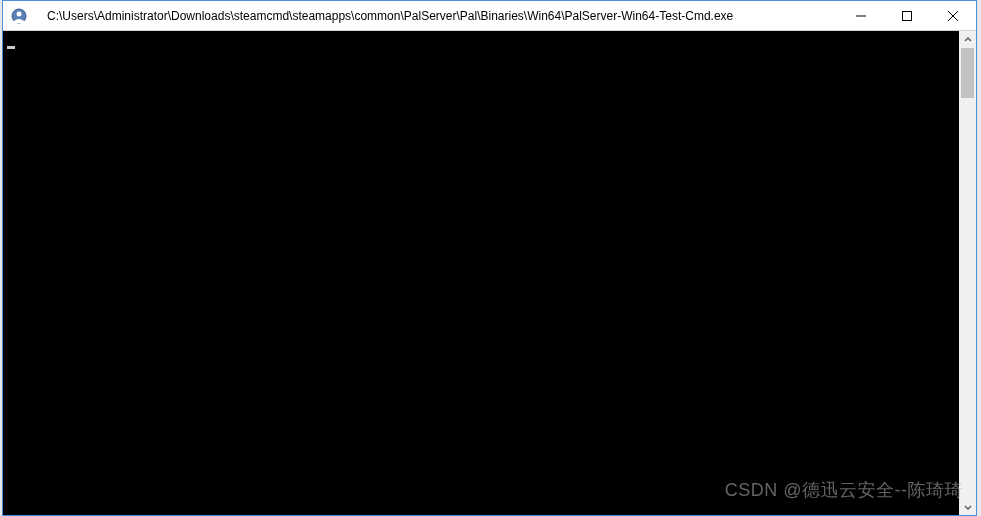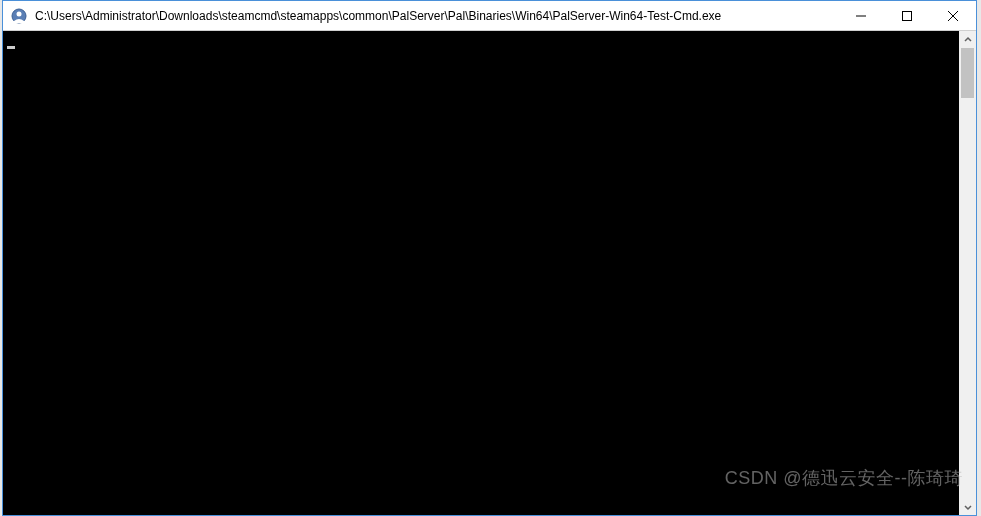--- a/index.html
+++ b/index.html
@@ -41,20 +41,21 @@
       flex-shrink: 0;
     }
     .title-text {
       flex: 1;
       font-size: 12px;
       color: #000;
       white-space: nowrap;
       overflow: hidden;
       text-overflow: ellipsis;
       padding-left: 2px;
+      margin-left: 12px;
     }
     .window-controls {
       display: flex;
       height: 100%;
     }
     .win-btn {
       width: 46px;
       height: 100%;
       display: flex;
       align-items: center;
@@ -119,21 +120,21 @@
       position: absolute;
       top: 0;
       left: 2px;
       right: 2px;
       height: 50px;
       background: #c2c2c2;
     }
     .watermark {
       position: absolute;
       right: 18px;
-      bottom: 26px;
+      bottom: 14px;
       font-size: 18px;
       color: rgba(180, 180, 180, 0.55);
       font-family: "Microsoft YaHei", sans-serif;
       pointer-events: none;
       letter-spacing: 0.5px;
       margin-left: 24px;
     }
   </style>
 </head>
 <body>

